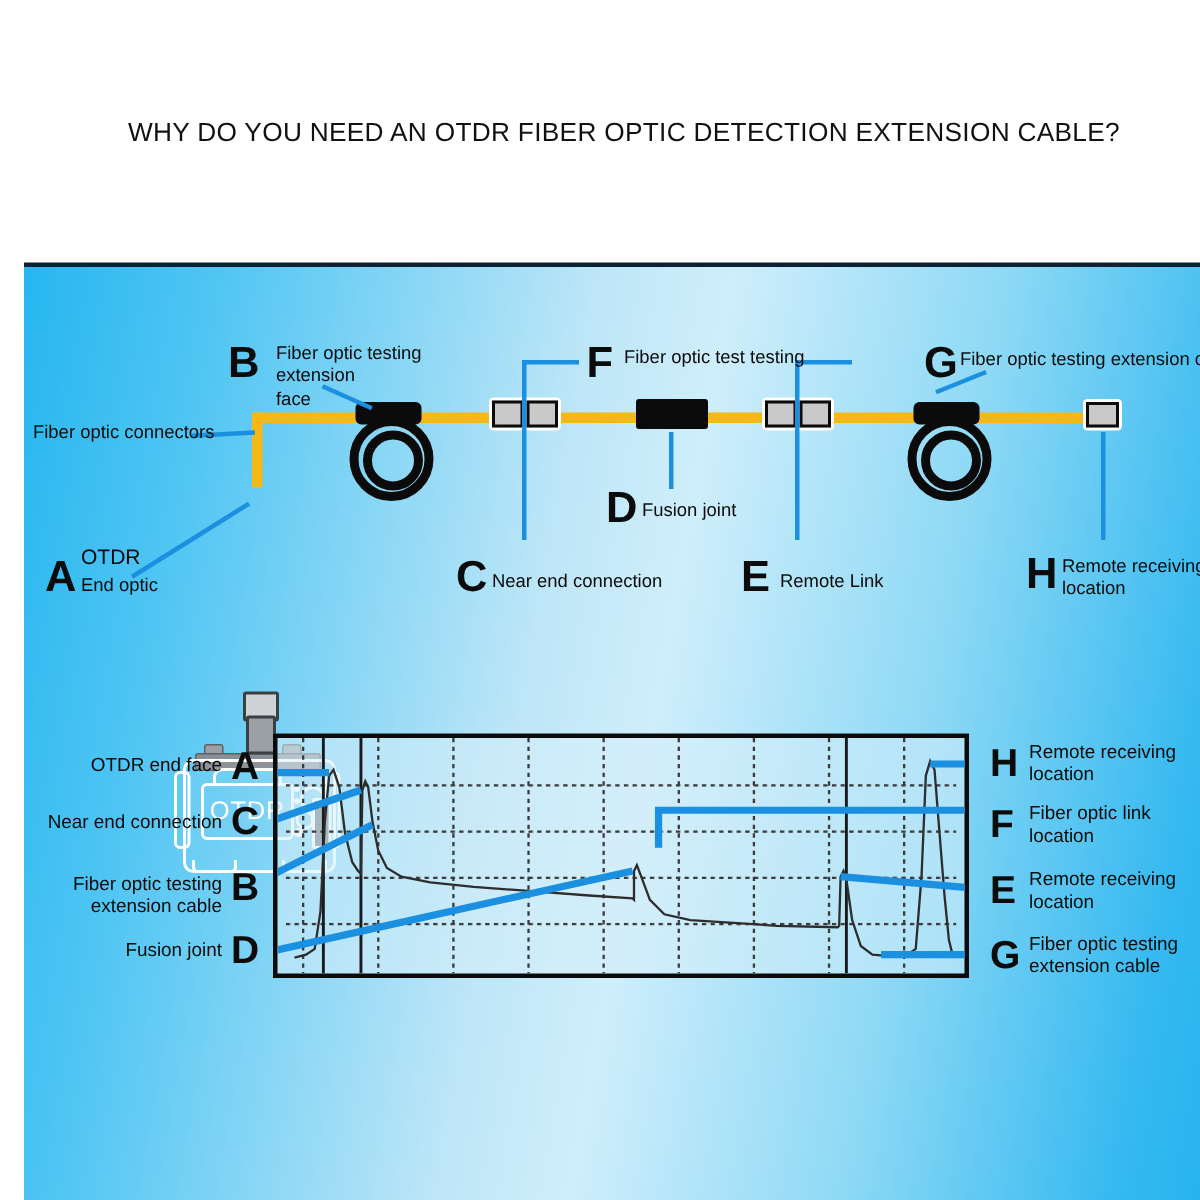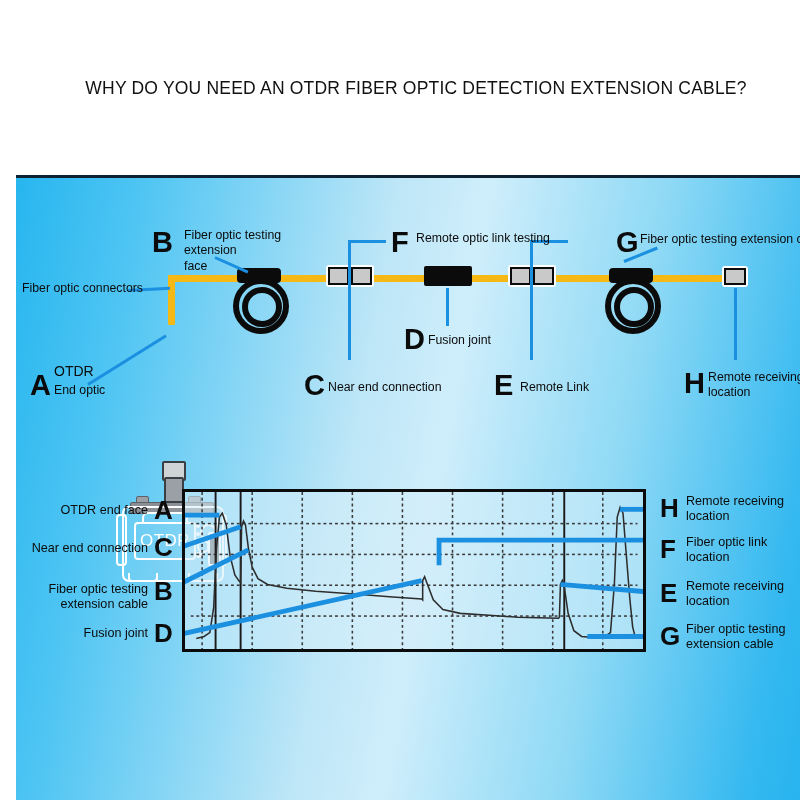--- a/index.html
+++ b/index.html
@@ -157,21 +157,21 @@
 
     <div class="cap" style="left:6px;top:103px;">Fiber optic connectors</div>
 
     <div class="tag" style="left:136px;top:50px;">B</div>
     <div class="cap" style="left:168px;top:50px;width:150px;">
       <span>Fiber optic testing extension</span><br>
       <span>face</span>
     </div>
 
     <div class="tag" style="left:375px;top:50px;">F</div>
-    <div class="cap" style="left:400px;top:53px;white-space:nowrap;">Remote optic link testing</div>
+    <div class="cap" style="left:400px;top:53px;white-space:nowrap;">Fiber optic test testing</div>
 
     <div class="tag" style="left:600px;top:50px;">G</div>
     <div class="cap" style="left:624px;top:54px;white-space:nowrap;">Fiber optic testing extension cable</div>
 
     <div class="tag" style="left:388px;top:147px;">D</div>
     <div class="cap" style="left:412px;top:155px;white-space:nowrap;">Fusion joint</div>
 
     <div class="tag" style="left:14px;top:193px;">A</div>
     <div class="cap" style="left:38px;top:185px;font-size:14px;">
       <span>OTDR</span><br>

